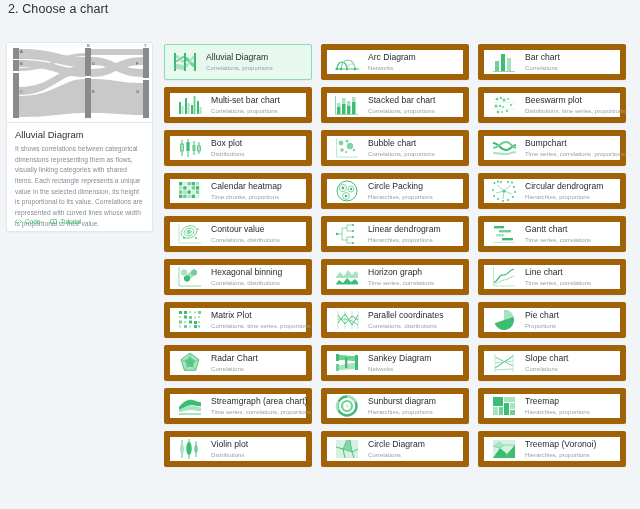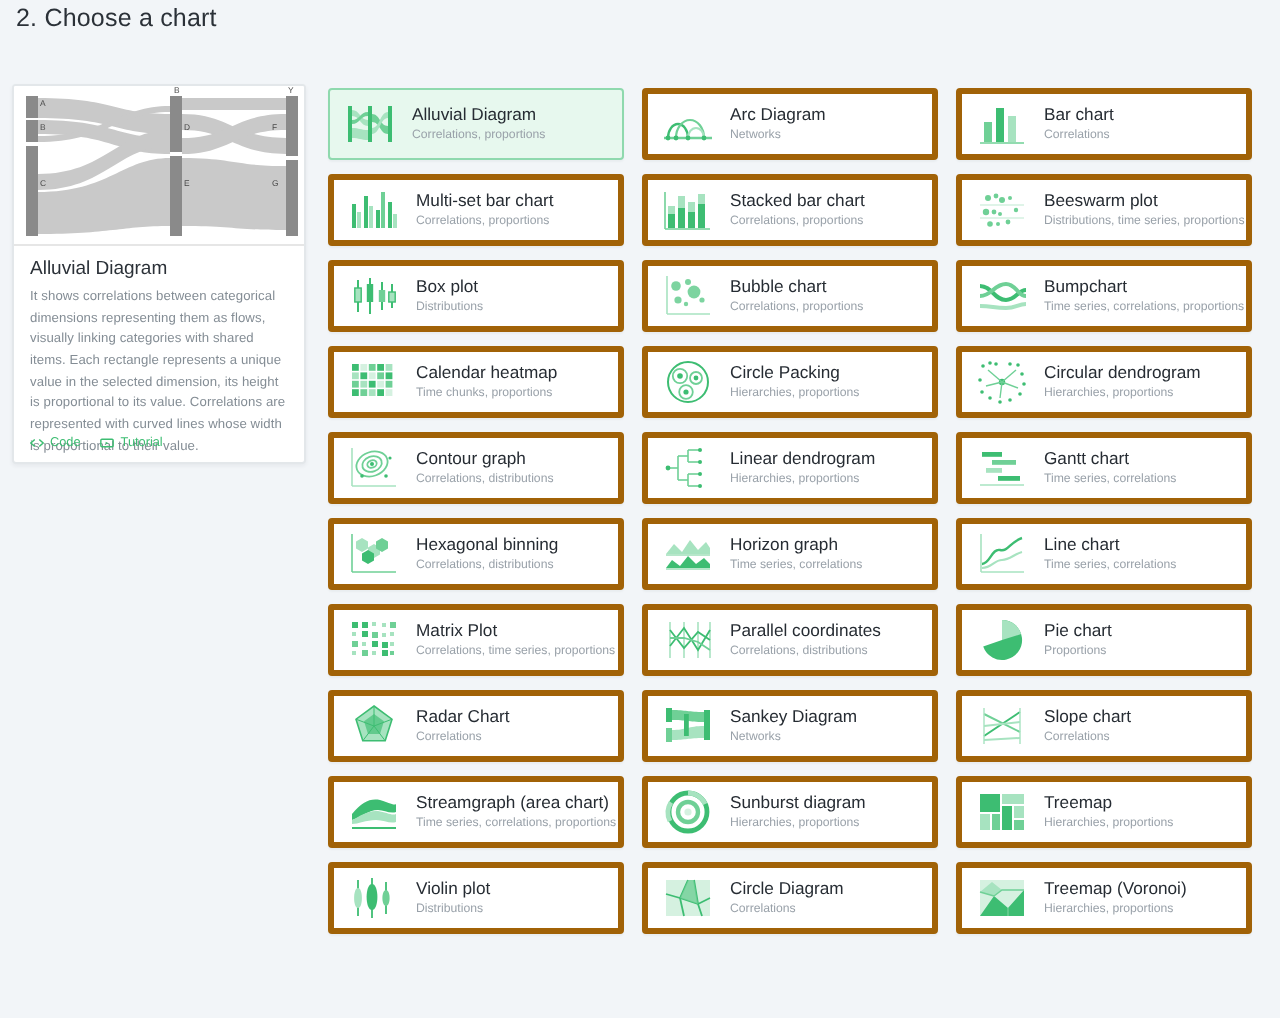--- a/index.html
+++ b/index.html
@@ -59,21 +59,21 @@
     position: absolute; left: 164px; top: 44px;
     width: 470px;
     display: grid;
     grid-template-columns: repeat(3, 148px);
     column-gap: 9px;
     row-gap: 7px;
     grid-auto-rows: 36px;
   }
   .chart-card {
     background: #fff;
-    border: 3px solid #a16207;
+    border: 6px solid #a16207;
     border-radius: 2px;
     display: flex; align-items: center;
     padding: 0 6px;
     gap: 7px;
     box-shadow: 0 1px 1px rgba(30,40,50,.04);
     cursor: pointer;
   }
   .chart-card.selected {
     background: #e7f8ee;
     border: 1px solid #8fd9ae;
@@ -426,21 +426,21 @@
               <circle cx="13" cy="11" r="1"></circle>
               <circle cx="20" cy="17" r="0.9"></circle>
               <circle cx="8" cy="17" r="0.9"></circle>
               <circle cx="22" cy="8" r="0.8"></circle>
             </g>
             <line x1="3" y1="3" x2="3" y2="22" stroke="#a7e3c0" stroke-width="0.8"></line>
             <line x1="3" y1="22" x2="25" y2="22" stroke="#a7e3c0" stroke-width="0.8"></line>
           </svg>
         </span>
         <span class="labels">
-          <span class="c-name">Contour graph</span>
+          <span class="c-name">Contour value</span>
           <span class="c-tags">Correlations, distributions</span>
         </span>
       </div>
       <div class="chart-card">
         <span class="thumb">
           <svg viewBox="0 0 28 26">
             <g stroke="#6fd096" stroke-width="0.8" fill="none">
               <path d="M4,13 L9,13"></path>
               <path d="M9,7 L9,19"></path>
               <path d="M9,7 L14,7"></path>

